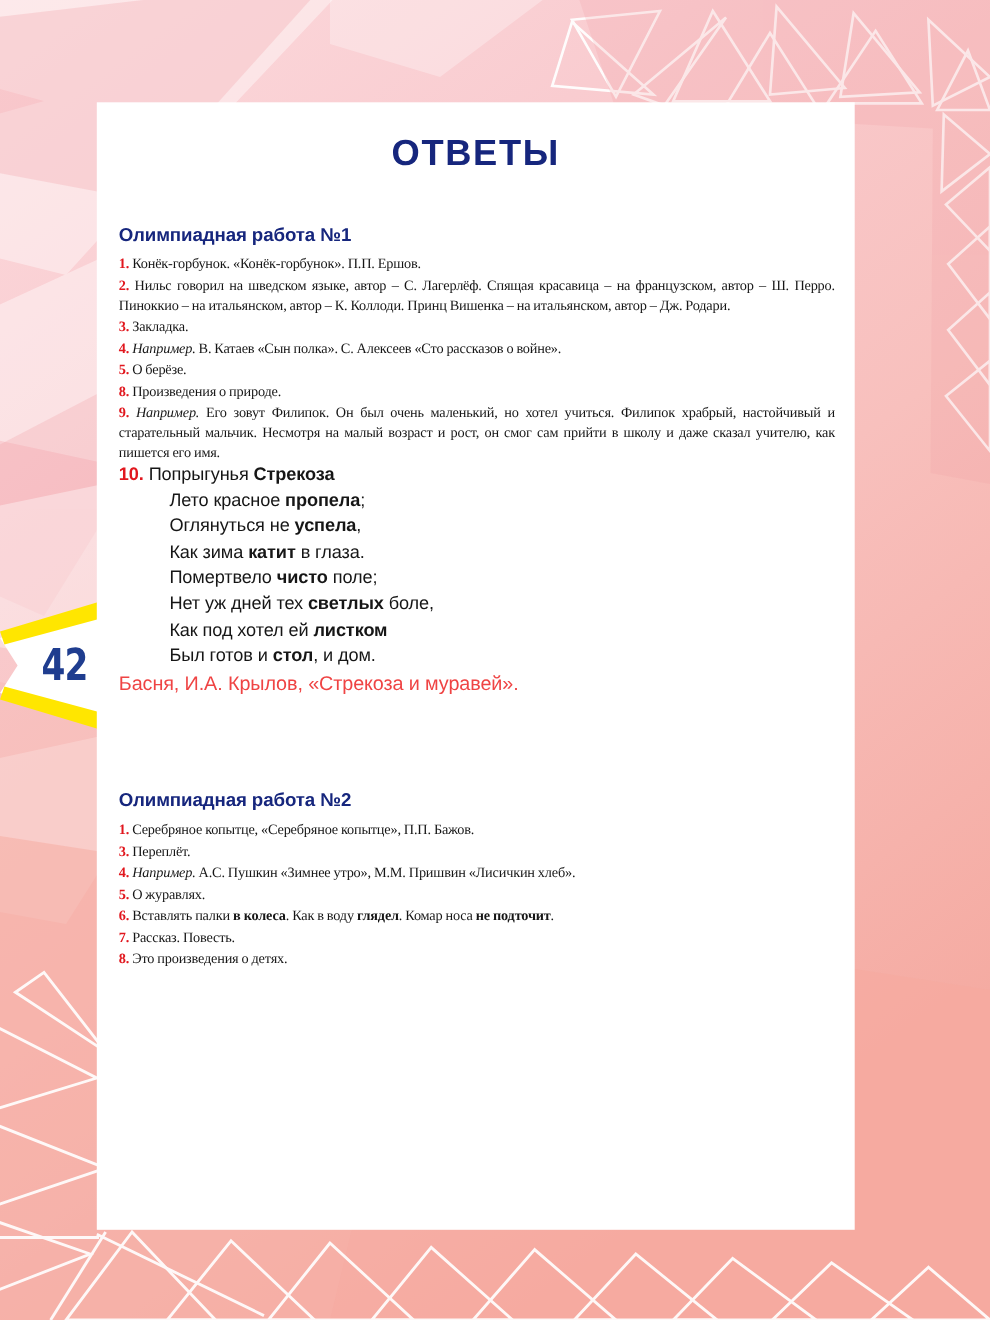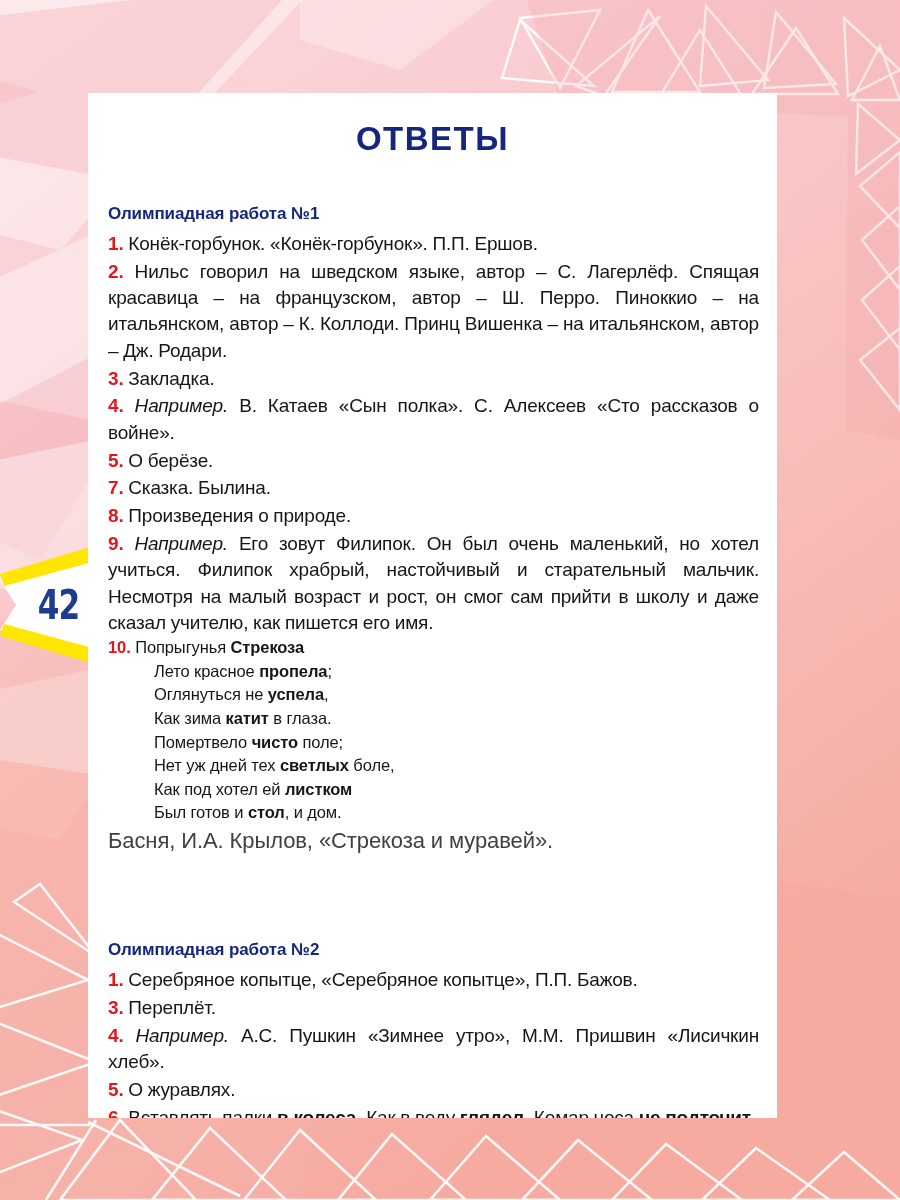--- a/index.html
+++ b/index.html
@@ -100,26 +100,26 @@
   .section-heading {
     color: #16267d;
     font-weight: bold;
     font-size: 17px;
     margin: 0 0 7px 0;
     font-family: "Liberation Sans", sans-serif;
     letter-spacing: -0.1px;
   }
 
   .answer {
-    font-size: 19px;
+    font-size: 13px;
     line-height: 1.385;
     color: #161616;
     margin: 0 0 1.5px 0;
     text-align: justify;
-    font-family: Liberation Sans, sans-serif;
+    font-family: Liberation Serif, serif;
     letter-spacing: -0.18px;
     word-spacing: -0.3px;
   }
   .answer:last-child { margin-bottom: 0; }
 
   .num {
     color: #e1171e;
     font-weight: bold;
   }
 
@@ -131,23 +131,23 @@
     color: #161616;
     margin: 0;
     padding-left: 46px;
     font-family: "Liberation Sans", sans-serif;
     letter-spacing: -0.1px;
   }
   .poem-first {
     padding-left: 0;
   }
   .poem-caption {
-    font-size: 22px;
+    font-size: 18px;
     line-height: 1.43;
-    color: #404040;
+    color: #ef4444;
     margin: 0;
     font-family: "Liberation Sans", sans-serif;
     letter-spacing: -0.1px;
   }
 </style>
 </head>
 <body>
 
 <div id="page">
 
@@ -255,21 +255,20 @@
     <div class="content">
 
       <section class="section">
         <h2 class="section-heading">Олимпиадная работа №1</h2>
         <div>
             <p class="answer"><span class="num">1.</span><span> Конёк-горбунок. «Конёк-горбунок». П.П. Ершов.</span></p>
             <p class="answer"><span class="num">2.</span><span> Нильс говорил на шведском языке, автор – С. Лагерлёф. Спящая красавица – на французском, автор – Ш. Перро. Пиноккио – на итальянском, автор – К. Коллоди. Принц Вишенка – на итальянском, автор – Дж. Родари.</span></p>
             <p class="answer"><span class="num">3.</span><span> Закладка.</span></p>
             <p class="answer"><span class="num">4.</span><span> </span><span class="i">Например.</span><span> В. Катаев «Сын полка». С. Алексеев «Сто рассказов о войне».</span></p>
             <p class="answer"><span class="num">5.</span><span> О берёзе.</span></p>
-            <p class="answer"><span class="num">7.</span><span> Сказка. Былина.</span></p>
             <p class="answer"><span class="num">8.</span><span> Произведения о природе.</span></p>
             <p class="answer"><span class="num">9.</span><span> </span><span class="i">Например.</span><span> Его зовут Филипок. Он был очень маленький, но хотел учиться. Филипок храбрый, настойчивый и старательный мальчик. Несмотря на малый возраст и рост, он смог сам прийти в школу и даже сказал учителю, как пишется его имя.</span></p>
           </div>
         <div>
             <p class="poem-line poem-first"><span class="num">10. </span><span>Попрыгунья </span><span class="b">Стрекоза</span></p>
             <p class="poem-line"><span>Лето красное </span><span class="b">пропела</span><span>;</span></p>
             <p class="poem-line"><span>Оглянуться не </span><span class="b">успела</span><span>,</span></p>
             <p class="poem-line"><span>Как зима </span><span class="b">катит</span><span> в глаза.</span></p>
             <p class="poem-line"><span>Помертвело </span><span class="b">чисто</span><span> поле;</span></p>
             <p class="poem-line"><span>Нет уж дней тех </span><span class="b">светлых</span><span> боле,</span></p>

